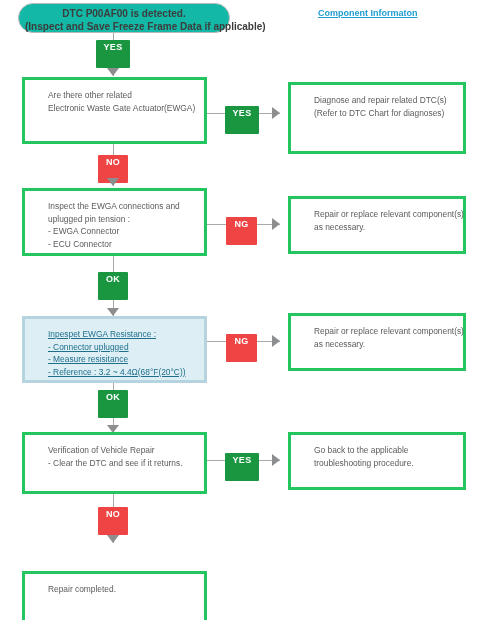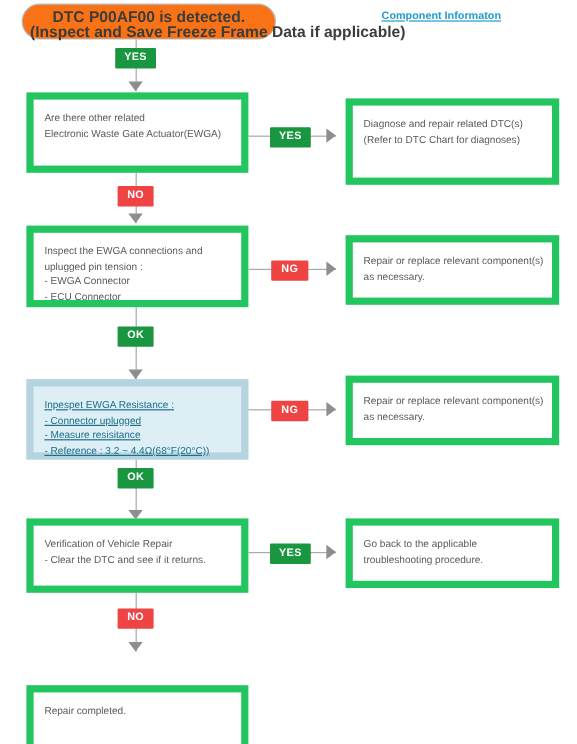--- a/index.html
+++ b/index.html
@@ -20,34 +20,34 @@
   
   .node {
     position: absolute;
     box-sizing: border-box;
   }
 
   
   .terminator {
     border: 1px solid #b9babc;
     border-radius: 16px;
-    background: #f97316;
+    background: #14b8a6;
     text-align: center;
     color: #3c3c3c;
     font-weight: bold;
-    font-size: 13px;
+    font-size: 10px;
     line-height: 12.5px;
     padding: 4px 6px 5px 6px;
   }
 
   
   .box {
-    border: 6px solid #22c55e;
+    border: 3px solid #22c55e;
     background: #ffffff;
-    padding: 9px 8px 6px 9px;
+    padding: 9px 8px 6px 23px;
     line-height: 12.6px;
     color: #5a5b5d;
     font-size: 8.4px;
   }
 
   
   .box.highlight {
     background: #ddeef5;
     border-color: #b6d4e0;
   }
@@ -101,21 +101,21 @@
 
   
   .badge {
     position: absolute;
     color: #ffffff;
     font-weight: bold;
     font-size: 9px;
     letter-spacing: 0.3px;
     text-align: center;
     line-height: 15px;
-    height: 17px;
+    height: 28px;
     border-radius: 1px;
   }
   .badge.yes, .badge.ok { background: #1a9641; }
   .badge.no,  .badge.ng { background: #ef4444; }
 </style>
 </head>
 <body>
 
 <div class="node terminator" style="left:18px; top:3px; width:212px; height:30px;">
   <span class="line-item">DTC P00AF00 is detected.</span>

